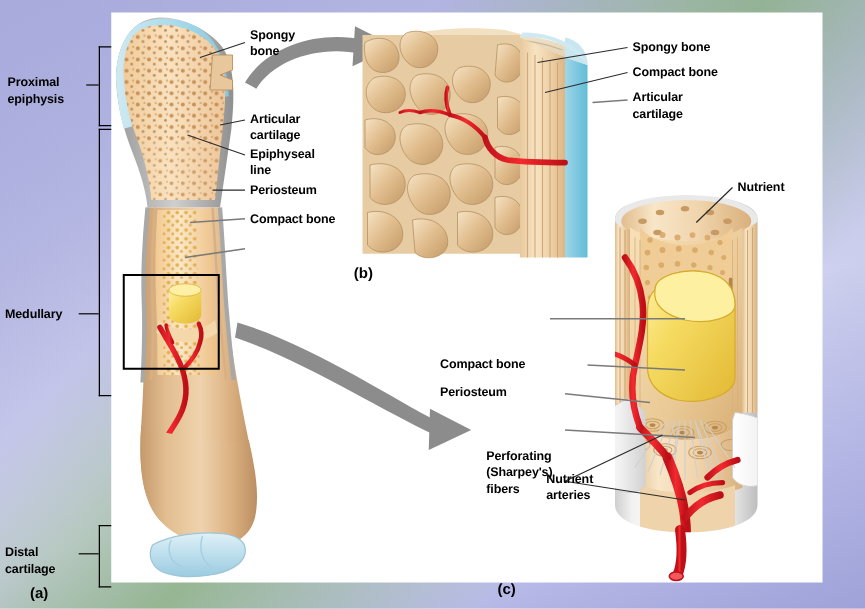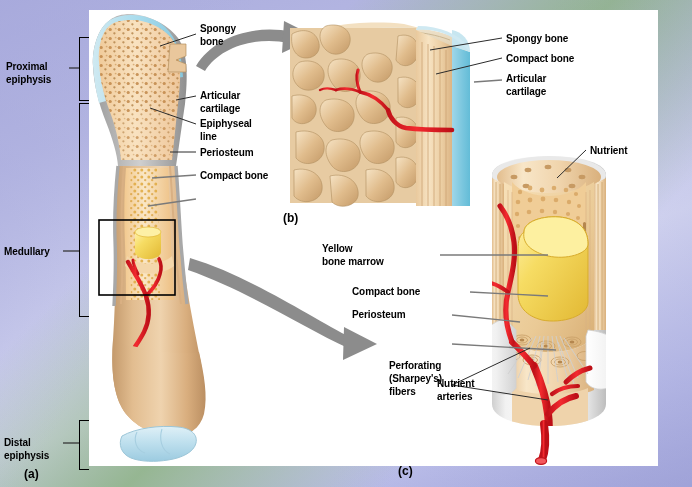--- a/index.html
+++ b/index.html
@@ -507,39 +507,37 @@
 
   <div class="lbl r" style="left:6px;top:60px;width:62px;">Proximal
 epiphysis</div>
   <svg class="ov">
     <line x1="69" y1="68" x2="79" y2="68" stroke="#2b2b2b" stroke-width="1.2"></line>
     <line x1="63" y1="251" x2="79" y2="251" stroke="#2b2b2b" stroke-width="1.2"></line>
     <line x1="63" y1="443" x2="79" y2="443" stroke="#2b2b2b" stroke-width="1.2"></line>
   </svg>
   <div class="lbl r" style="left:4px;top:245px;width:56px;">Medullary</div>
   <div class="lbl r" style="left:4px;top:436px;width:56px;">Distal
-epiphysis</div>
+cartilage</div>
 
   <div class="lbl" style="left:200px;top:22px;">Spongy
 bone</div>
   <div class="lbl" style="left:200px;top:89px;">Articular
 cartilage</div>
   <div class="lbl" style="left:200px;top:117px;">Epiphyseal
 line</div>
   <div class="lbl" style="left:200px;top:146px;">Periosteum</div>
   <div class="lbl" style="left:200px;top:169px;">Compact bone</div>
 
   <div class="lbl" style="left:506px;top:32px;">Spongy bone</div>
   <div class="lbl" style="left:506px;top:52px;">Compact bone</div>
   <div class="lbl" style="left:506px;top:72px;">Articular
 cartilage</div>
 
   <div class="lbl" style="left:590px;top:144px;">Nutrient</div>
-  <div class="lbl r" style="left:322px;top:242px;width:114px;">Yellow
-bone marrow</div>
   <div class="lbl r" style="left:352px;top:285px;width:114px;">Compact bone</div>
   <div class="lbl r" style="left:352px;top:308px;width:96px;">Periosteum</div>
   <div class="lbl" style="left:389px;top:337px;margin-top:22px;">Perforating
 (Sharpey's)
 fibers</div>
   <div class="lbl" style="left:389px;top:377px;margin-left:48px;">Nutrient
 arteries</div>
 
   <div class="panelcap" style="left:283px;top:211px;">(b)</div>
   <div class="panelcap" style="left:24px;top:467px;">(a)</div>

